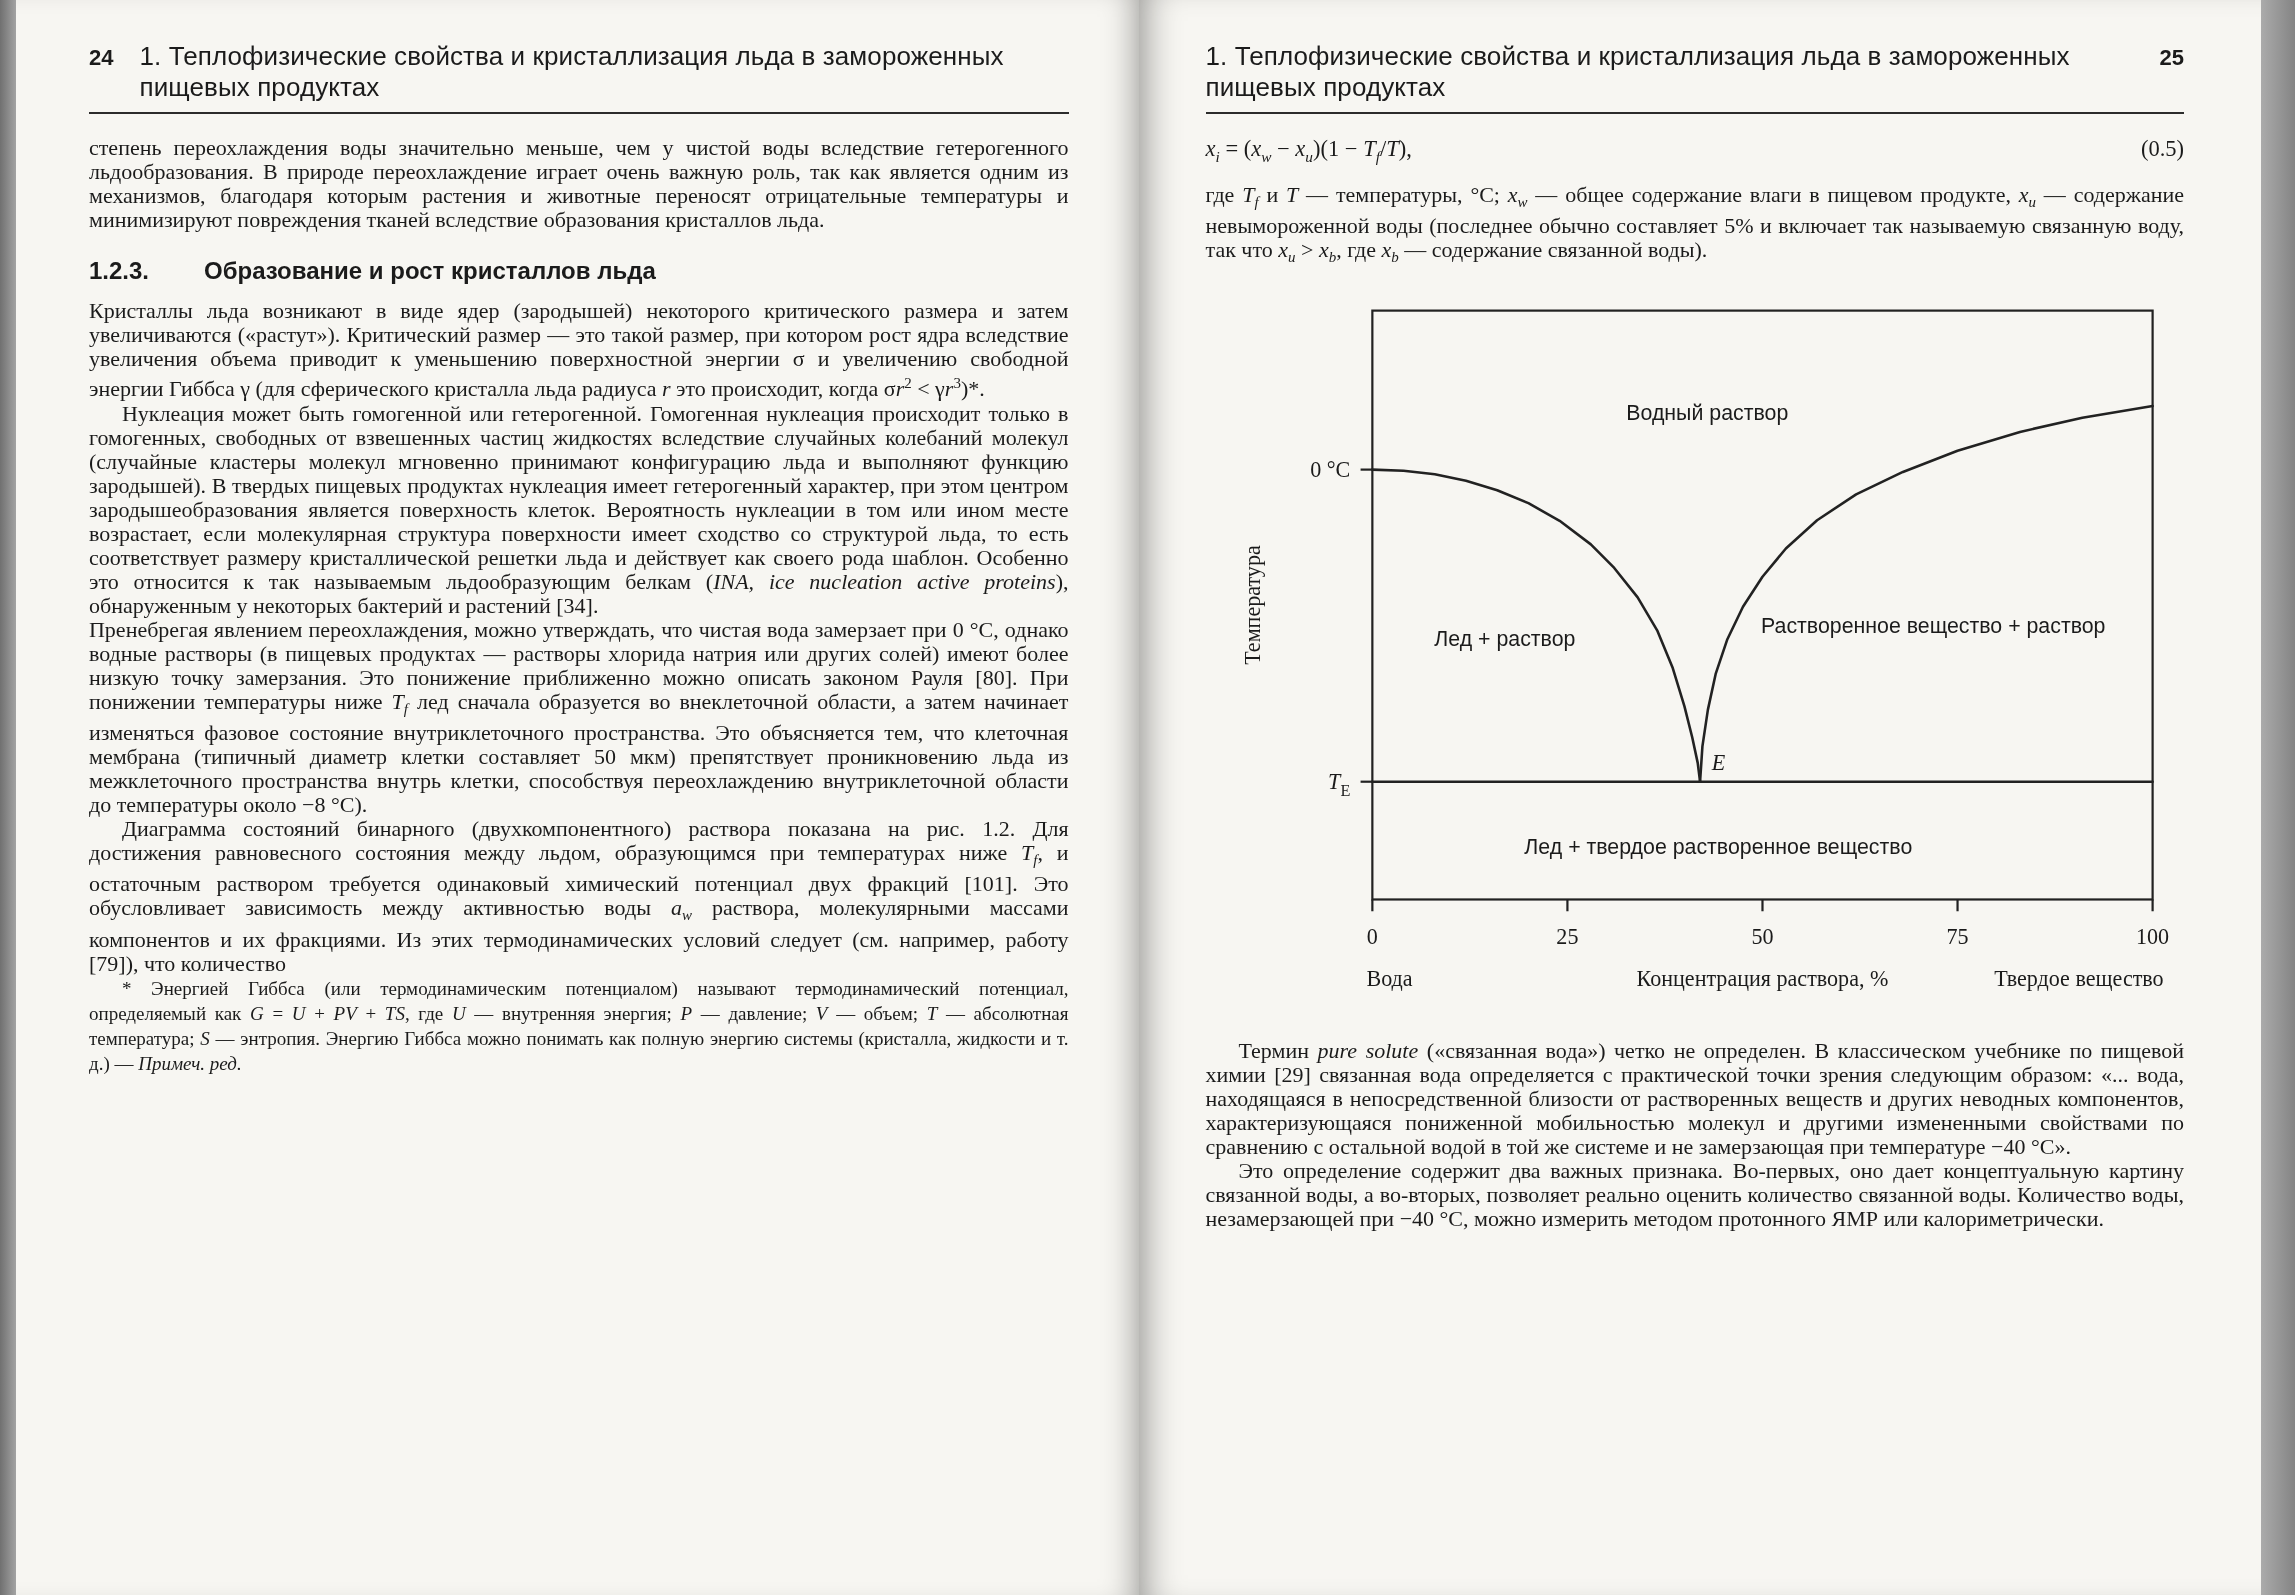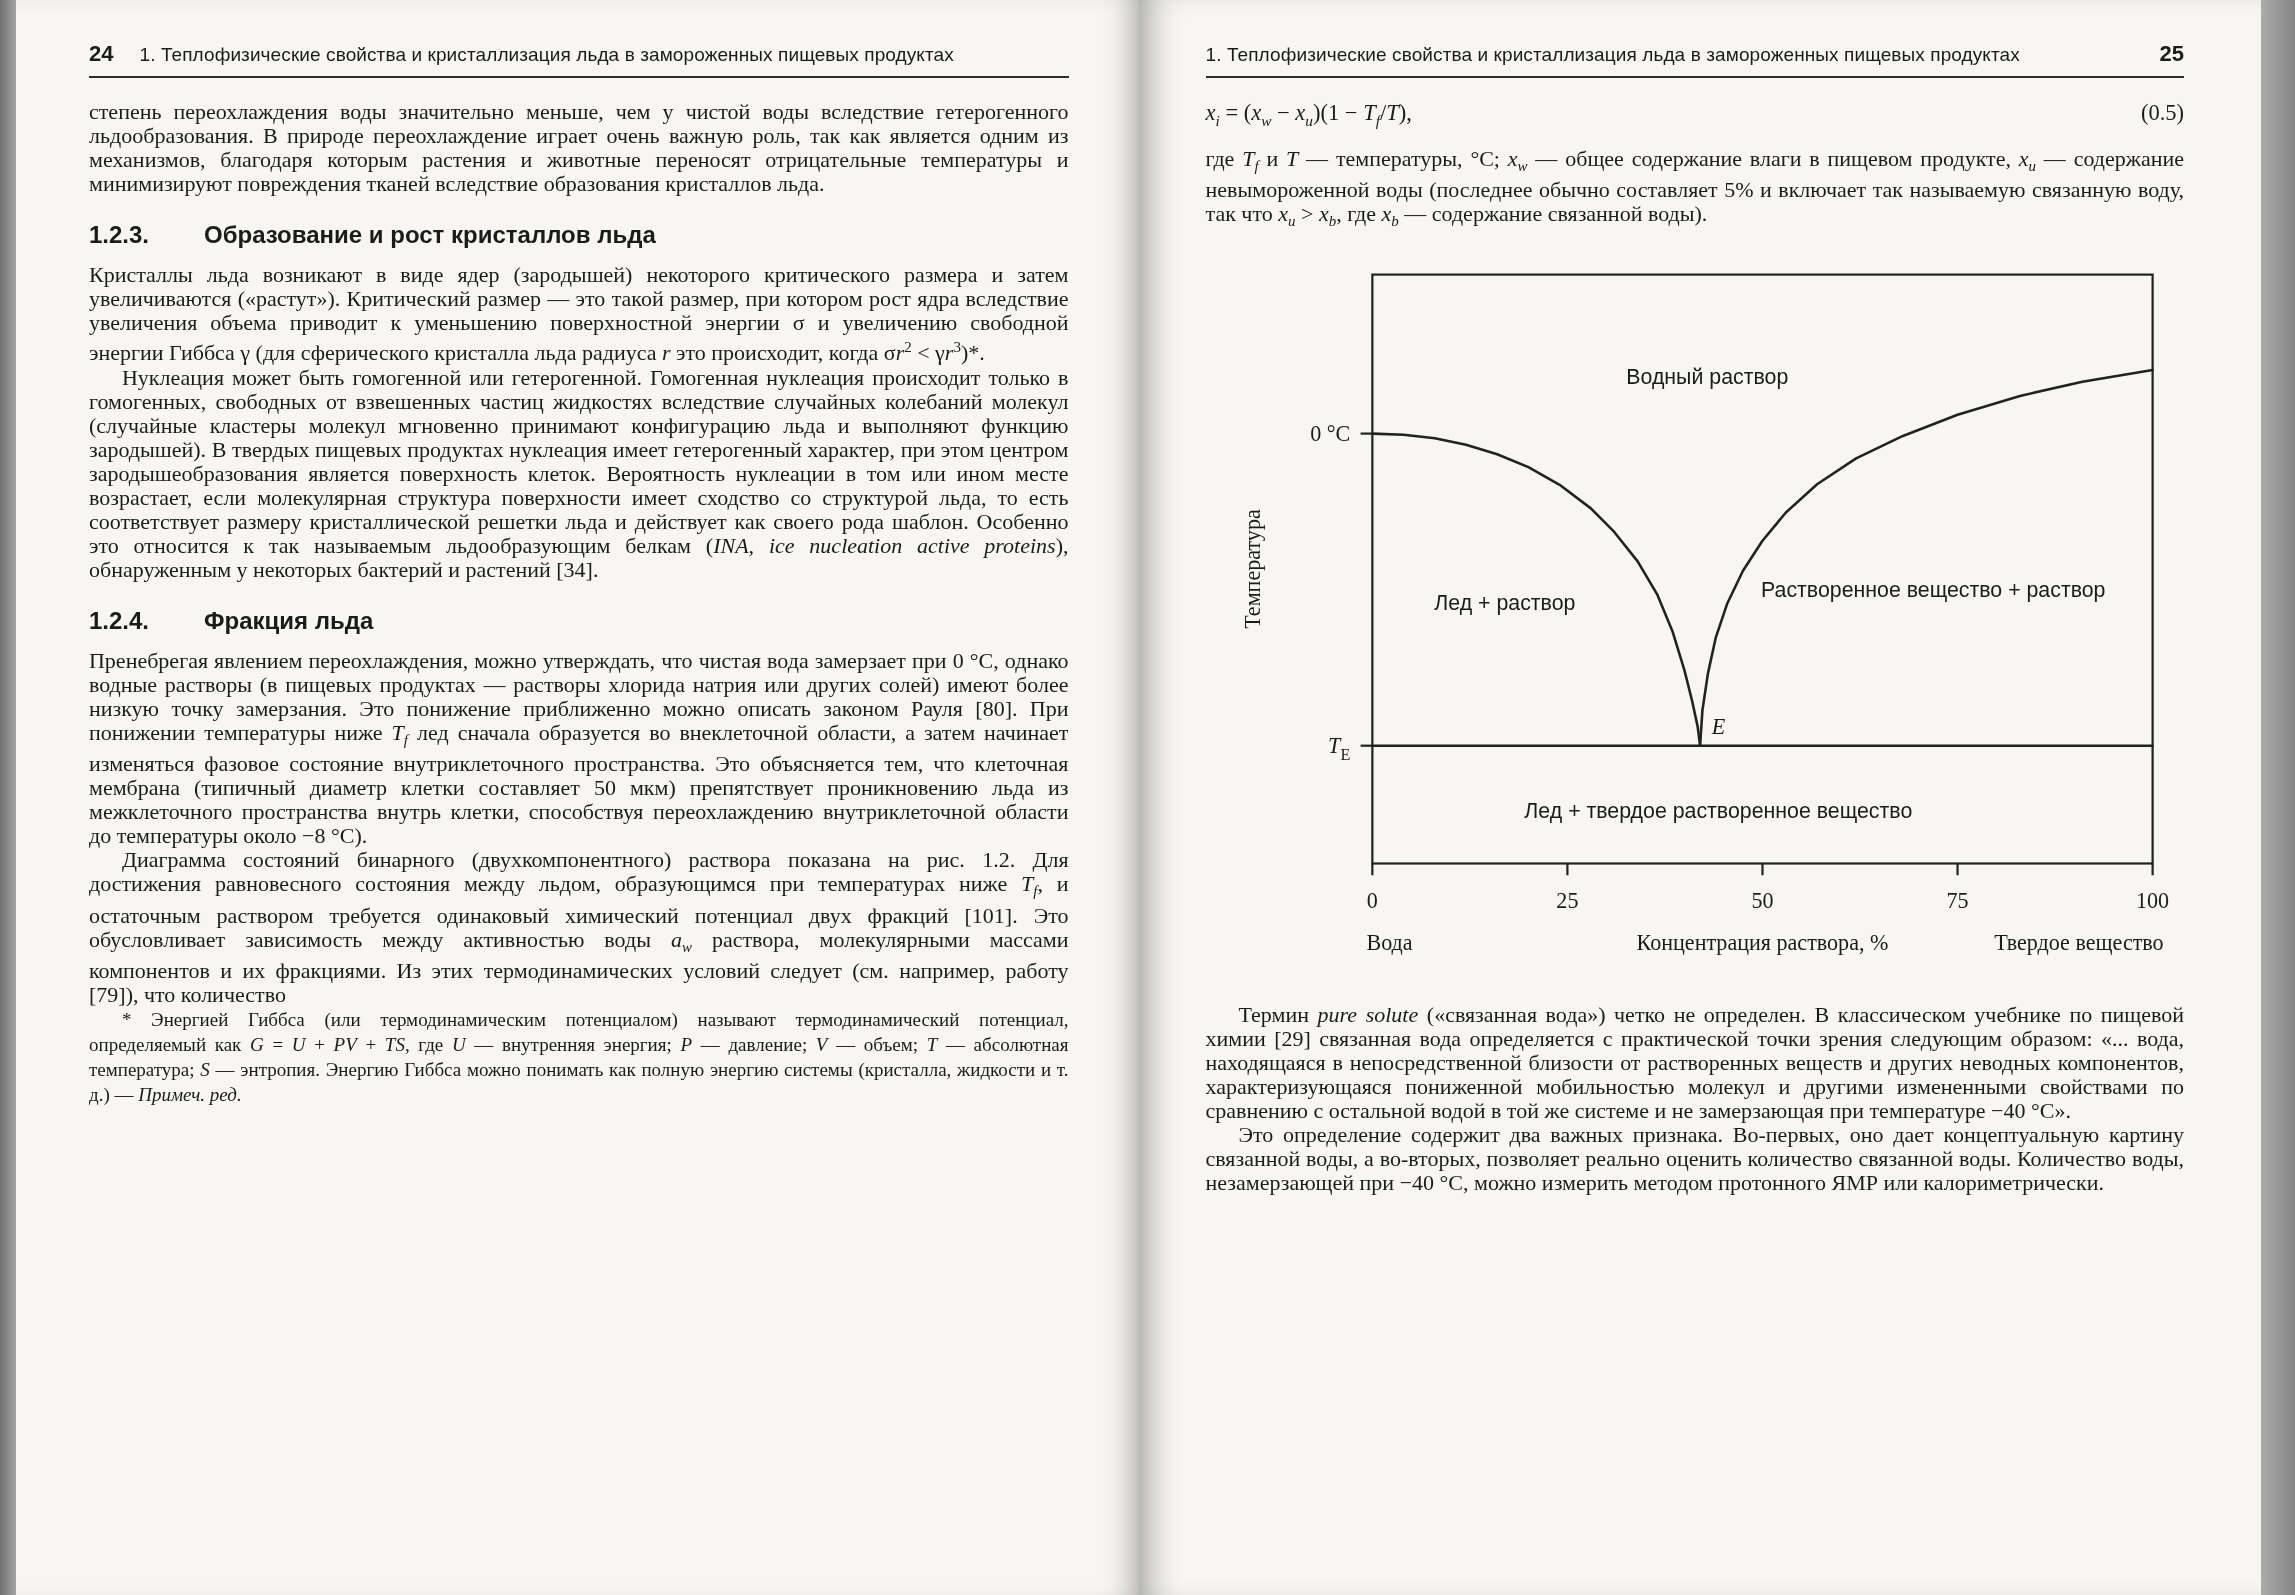--- a/index.html
+++ b/index.html
@@ -14,21 +14,21 @@
   .page { width:1123px; height:1596px; background:#f7f6f2; overflow:hidden; position:relative; }
   .page-left  { padding:41px 70px 26px 73px; box-shadow: inset -25px 0 33px -22px rgba(0,0,0,.38); }
   .page-right { padding:41px 77px 26px 67px; box-shadow: inset 28px 0 36px -23px rgba(0,0,0,.42); }
 
   .pagehead {
     display:flex; align-items:baseline; gap:26px;
     font-family:"Liberation Sans", sans-serif;
     padding-bottom:8.7px; border-bottom:2.2px solid #2c2c2c; margin-bottom:22px;
   }
   .pagehead .num { font-weight:bold; font-size:22px; }
-  .pagehead .title { font-size:19px; letter-spacing:0.1px;text-align:center; }
+  .pagehead .title { font-size:26px; letter-spacing:0.1px; }
   .page-right .pagehead { justify-content:space-between; }
 
   p.body { font-size:22px; line-height:24px; text-align:justify; }
   p.ind  { text-indent:33px; }
   p.body sub, .fig-caption sub, .equation sub { font-size:68%; }
   p.body sup { font-size:68%; }
 
   h2.sec {
     font-family:"Liberation Sans", sans-serif; font-weight:bold; font-size:24px;
     display:flex; margin:25px 0 14.5px;
@@ -68,24 +68,20 @@
 
     <p class="body" data-name="paragraph-supercooling-continued">степень переохлаждения воды значительно меньше, чем у чистой воды вследствие гетерогенного льдообразования. В природе переохлаждение играет очень важную роль, так как является одним из механизмов, благодаря которым растения и животные переносят отрицательные температуры и минимизируют повреждения тканей вследствие образования кристаллов льда.</p>
 
     <h2 class="sec" data-name="section-heading-1-2-3">
       <span class="secnum" data-name="section-number">1.2.3.</span>
       <span class="sectitle" data-name="section-title">Образование и рост кристаллов льда</span>
     </h2>
     <p class="body" data-name="paragraph-crystal-growth-1">Кристаллы льда возникают в виде ядер (зародышей) некоторого критического размера и затем увеличиваются («растут»). Критический размер — это такой размер, при котором рост ядра вследствие увеличения объема приводит к уменьшению поверхностной энергии σ и увеличению свободной энергии Гиббса γ (для сферического кристалла льда радиуса <i>r</i> это происходит, когда σ<i>r</i><sup>2</sup> &lt; γ<i>r</i><sup>3</sup>)*.</p>
     <p class="body ind" data-name="paragraph-nucleation">Нуклеация может быть гомогенной или гетерогенной. Гомогенная нуклеация происходит только в гомогенных, свободных от взвешенных частиц жидкостях вследствие случайных колебаний молекул (случайные кластеры молекул мгновенно принимают конфигурацию льда и выполняют функцию зародышей). В твердых пищевых продуктах нуклеация имеет гетерогенный характер, при этом центром зародышеобразования является поверхность клеток. Вероятность нуклеации в том или ином месте возрастает, если молекулярная структура поверхности имеет сходство со структурой льда, то есть соответствует размеру кристаллической решетки льда и действует как своего рода шаблон. Особенно это относится к так называемым льдообразующим белкам (<i>INA, ice nucleation active proteins</i>), обнаруженным у некоторых бактерий и растений [34].</p>
 
-    <h2 class="sec" data-name="section-heading-1-2-4">
-      <span class="secnum" data-name="section-number">1.2.4.</span>
-      <span class="sectitle" data-name="section-title">Фракция льда</span>
-    </h2>
     <p class="body" data-name="paragraph-ice-fraction-1">Пренебрегая явлением переохлаждения, можно утверждать, что чистая вода замерзает при 0 °С, однако водные растворы (в пищевых продуктах — растворы хлорида натрия или других солей) имеют более низкую точку замерзания. Это понижение приближенно можно описать законом Рауля [80]. При понижении температуры ниже <i>T<sub>f</sub></i> лед сначала образуется во внеклеточной области, а затем начинает изменяться фазовое состояние внутриклеточного пространства. Это объясняется тем, что клеточная мембрана (типичный диаметр клетки составляет 50 мкм) препятствует проникновению льда из межклеточного пространства внутрь клетки, способствуя переохлаждению внутриклеточной области до температуры около −8 °С).</p>
     <p class="body ind" data-name="paragraph-ice-fraction-2">Диаграмма состояний бинарного (двухкомпонентного) раствора показана на рис. 1.2. Для достижения равновесного состояния между льдом, образующимся при температурах ниже <i>T<sub>f</sub></i>, и остаточным раствором требуется одинаковый химический потенциал двух фракций [101]. Это обусловливает зависимость между активностью воды <i>a<sub>w</sub></i> раствора, молекулярными массами компонентов и их фракциями. Из этих термодинамических условий следует (см. например, работу [79]), что количество</p>
 
     <p class="footnote" data-name="footnote-gibbs-energy"><span data-name="footnote-marker">*</span> <span data-name="footnote-text">Энергией Гиббса (или термодинамическим потенциалом) называют термодинамический потенциал, определяемый как <i>G</i> = <i>U</i> + <i>PV</i> + <i>TS</i>, где <i>U</i> — внутренняя энергия; <i>P</i> — давление; <i>V</i> — объем; <i>T</i> — абсолютная температура; <i>S</i> — энтропия. Энергию Гиббса можно понимать как полную энергию системы (кристалла, жидкости и т. д.) — <i>Примеч. ред.</i></span></p>
   </div>
 
   <div class="page page-right" data-name="page-25">
     <div class="pagehead" data-name="running-header-right">
       <span class="title" data-name="chapter-title">1. Теплофизические свойства и кристаллизация льда в замороженных пищевых продуктах</span>
       <span class="num" data-name="page-number">25</span>

